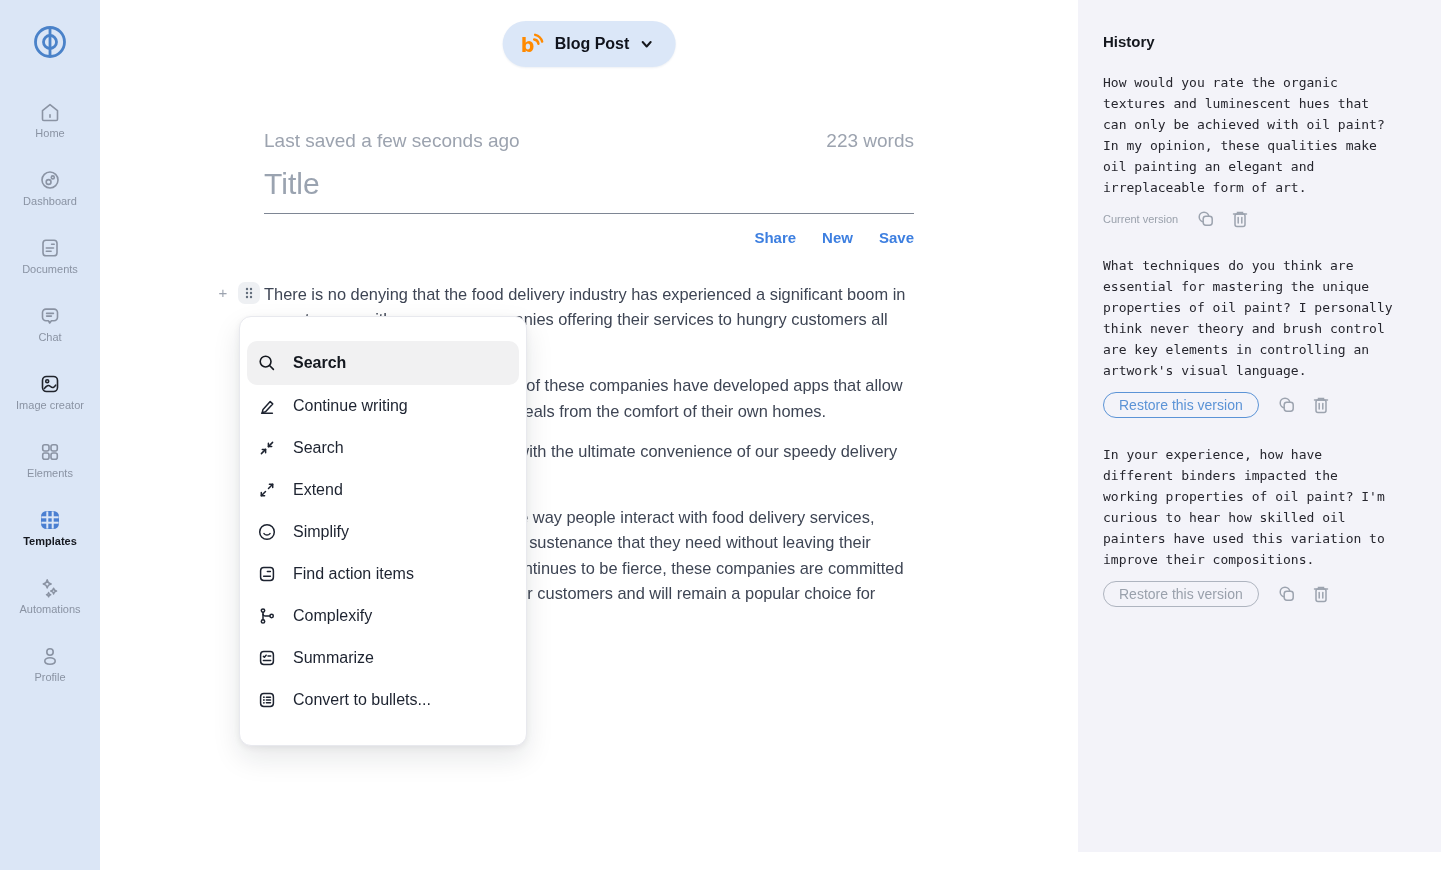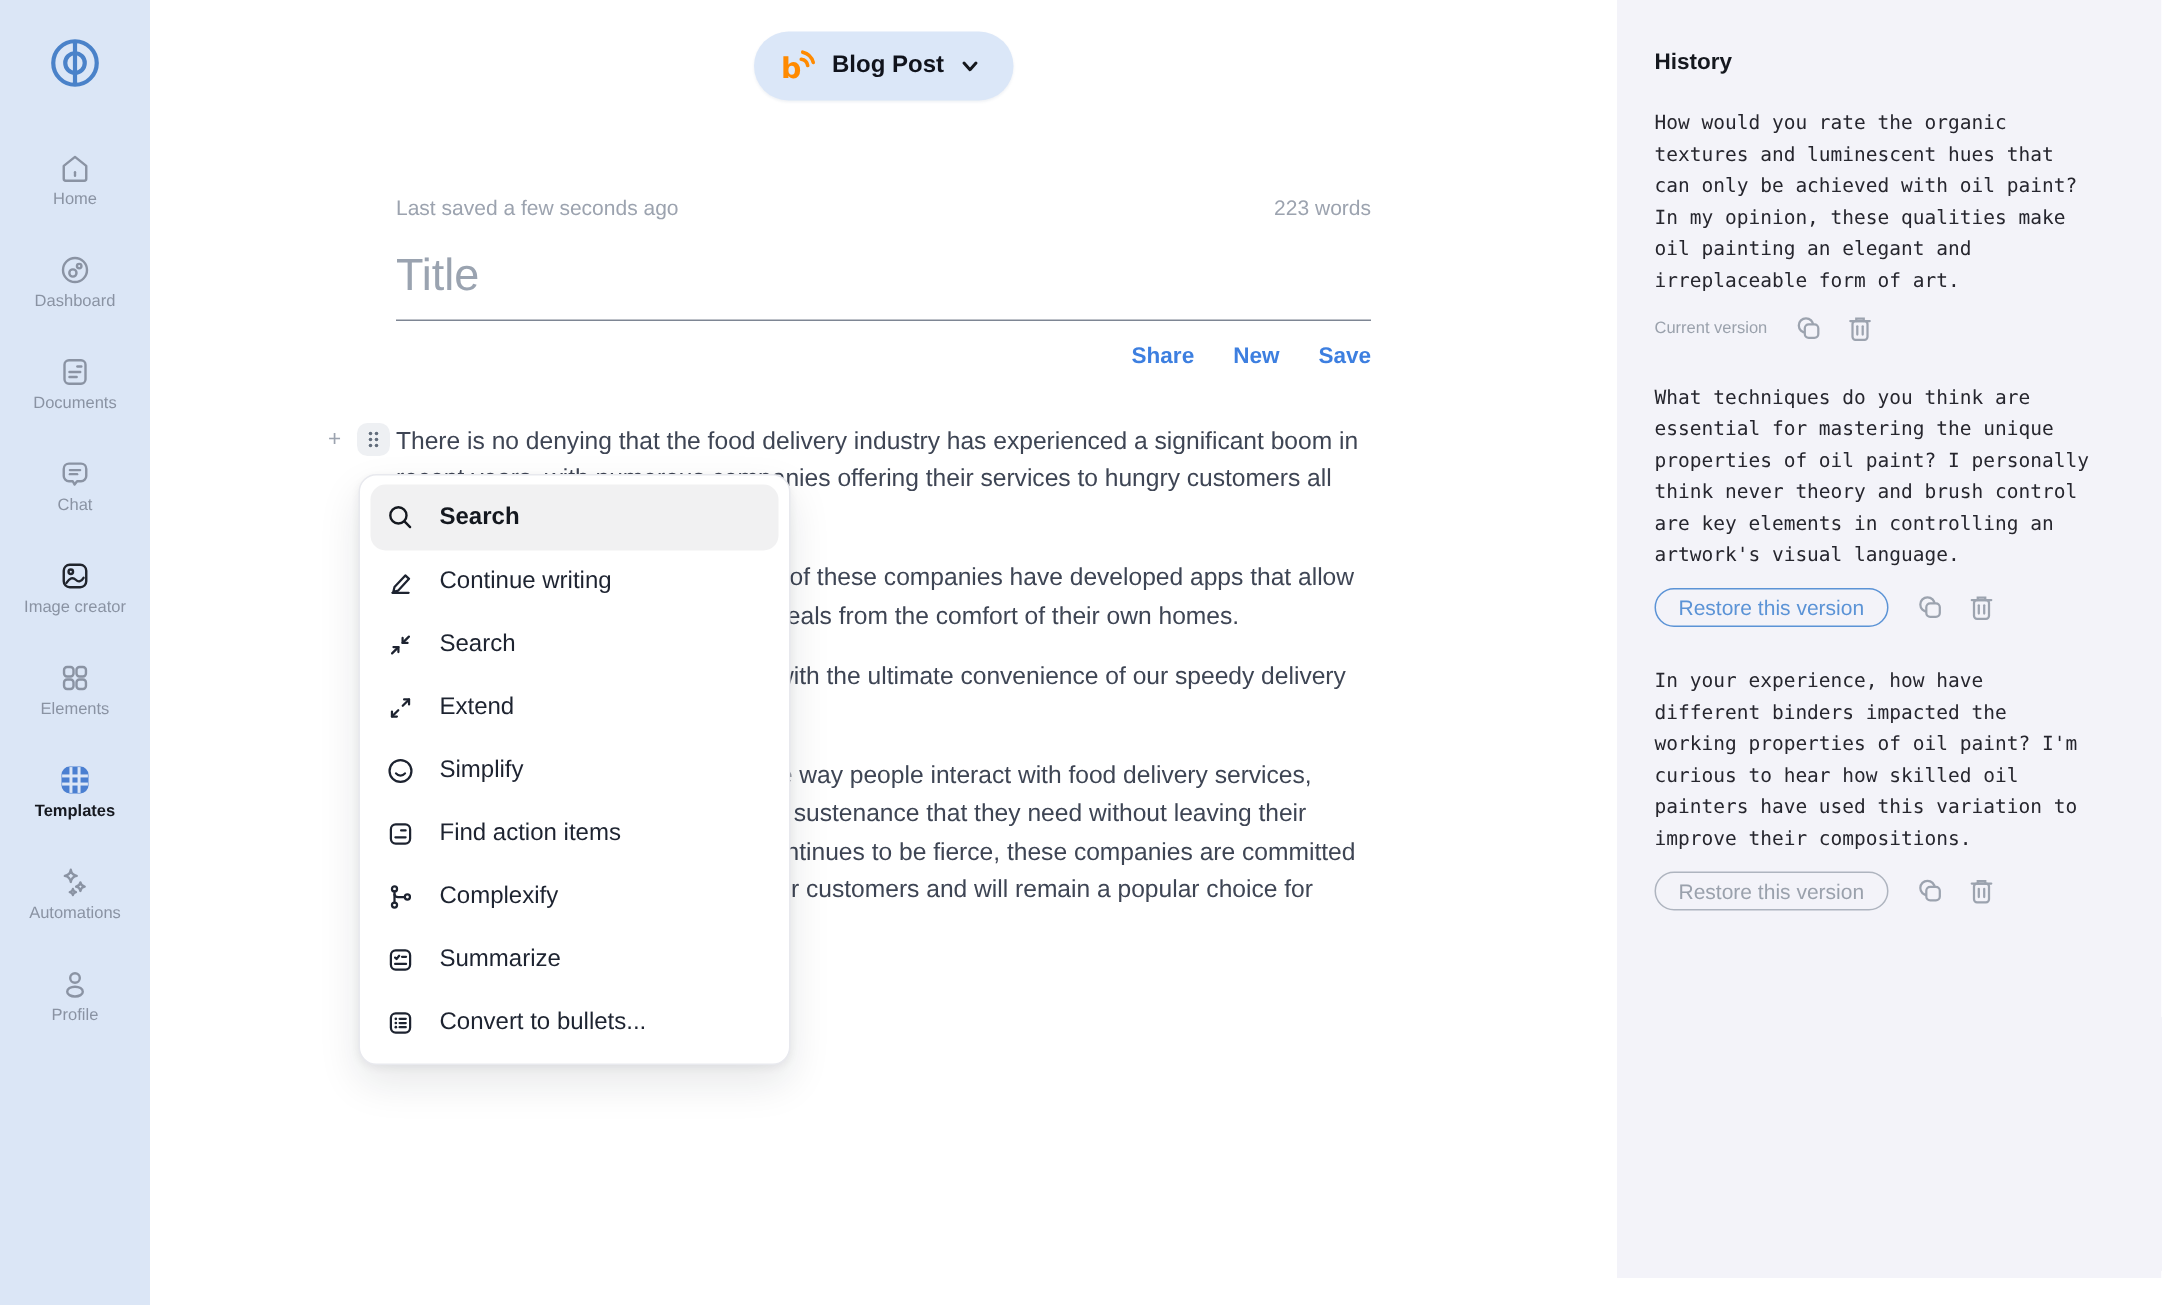--- a/index.html
+++ b/index.html
@@ -18,41 +18,41 @@
   
   .main { position:relative; width:978px; height:870px; background:#ffffff; flex:0 0 978px; }
 
   .doc-pill { position:absolute; top:21px; left:50%; transform:translateX(-50%);
               height:46px; padding:0 22px 0 16px; background:#dbe7f8; border-radius:23px;
               display:flex; align-items:center; gap:10px; cursor:pointer;
               box-shadow:0 1px 2px rgba(30,60,120,.08); }
   .doc-pill .pill-label { font-size:16px; font-weight:bold; color:#10131c; }
 
   .editor-meta { position:absolute; left:164px; top:130px; width:650px;
-                 display:flex; justify-content:space-between; font-size:14px; color:#9ca3af; }
+                 display:flex; justify-content:space-between; font-size:19px; color:#9ca3af; }
   .title-field { position:absolute; left:164px; top:167px; width:650px;
                  font-size:30px; font-weight:400; color:#9aa3b0; cursor:text; }
   .title-rule { position:absolute; left:164px; top:213px; width:650px; height:1px; background:#7e8694; }
   .editor-actions { position:absolute; left:164px; top:229px; width:650px;
                     display:flex; justify-content:flex-end; gap:26px; }
   .editor-actions span { font-size:15px; font-weight:600; color:#3d7fe0; cursor:pointer; }
 
   .editor-body { position:absolute; left:164px; top:282px; width:652px;
                  font-size:16.4px; line-height:25.4px; color:#3e4554; }
   .editor-body p { margin-bottom:15px; }
 
   .block-plus { position:absolute; left:116px; top:284px; font-size:15px; color:#9ca3af;
                 width:14px; text-align:center; cursor:pointer; }
   .block-handle { position:absolute; left:138px; top:282px; width:22px; height:22px;
                   background:#eef0f3; border-radius:7px; display:flex; align-items:center;
                   justify-content:center; cursor:grab; }
 
   
   .block-menu { position:absolute; left:139px; top:316px; width:288px; background:#ffffff;
-                border:1px solid #e8e9ee; border-radius:12px; padding:6px 7px;
+                border:1px solid #e8e9ee; border-radius:12px; padding:24px 7px;
                 box-shadow:0 12px 28px rgba(20,25,40,.10), 0 2px 6px rgba(20,25,40,.06); }
   .menu-item { height:42px; display:flex; align-items:center; gap:16px; padding:0 10px;
                border-radius:10px; cursor:pointer; }
   .menu-item .menu-label { font-size:16px; color:#1d2330; }
   .menu-item.highlight { background:#f1f1f2; height:44px; }
   .menu-item.highlight .menu-label { font-weight:bold; color:#14181f; }
   .menu-icon { width:20px; height:20px; flex:0 0 20px; display:block; }
 
   
   .history { width:363px; height:852px; background:#f3f3f9; flex:0 0 363px; padding:33px 28px 0 25px; }

